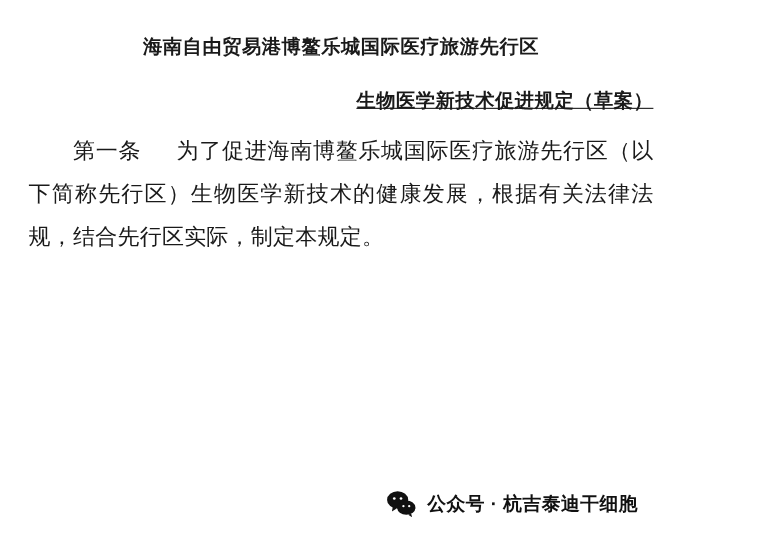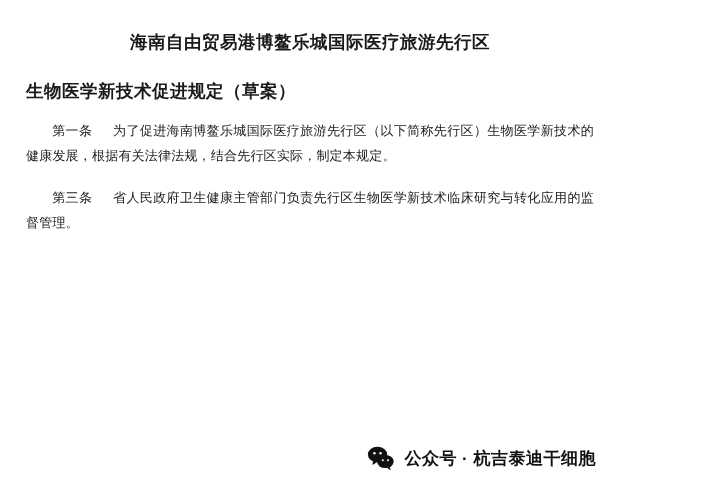--- a/index.html
+++ b/index.html
@@ -25,35 +25,35 @@
   }
   .title-1 {
     text-align: center;
     font-size: 17.5px;
     font-weight: bold;
     letter-spacing: 0.5px;
     margin: 12px 0 0 0;
     line-height: 1.4;
   }
   .title-2 {
-    text-align: left;
+    text-align: right;
     font-size: 17.5px;
     font-weight: bold;
     letter-spacing: 0.5px;
     margin: 24px 0 0 0;
     line-height: 1.4;
+    text-decoration: underline;
   }
   .para {
-    font-size: 13px;
+    font-size: 20px;
     line-height: 1.95;
     text-align: justify;
     text-justify: inter-ideograph;
     margin: 16px 0 0 0;
     letter-spacing: 0.2px;
-    font-family: Liberation Mono, monospace;
   }
   .para .indent {
     display: inline-block;
     width: 2em;
   }
   .art-label {
     margin-right: 1.6em;
   }
   .highlight-box {
     margin: 14px 0 0 -8px;
@@ -61,21 +61,21 @@
     border-radius: 3px;
     padding: 8px 12px 10px 12px;
     width: 668px;
     box-sizing: border-box;
   }
   .highlight-box .para {
     margin: 0;
   }
   .footer-brand {
     position: absolute;
-    right: 24px;
+    right: 40px;
     bottom: 14px;
     display: flex;
     align-items: center;
     gap: 9px;
   }
   .brand-logo {
     width: 28px;
     height: 28px;
     position: relative;
     flex: 0 0 auto;
@@ -97,23 +97,20 @@
 
   <h1 class="title-1">海南自由贸易港博鳌乐城国际医疗旅游先行区</h1>
   <h2 class="title-2">生物医学新技术促进规定（草案）</h2>
 
   <p class="para">
     <span class="indent"></span><span class="art-label">第一条</span><span>为了促进海南博鳌乐城国际医疗旅游先行区（以下简称先行区）生物医学新技术的健康发展，根据有关法律法规，结合先行区实际，制定本规定。</span>
   </p>
 
 
 
-  <p class="para">
-    <span class="indent"></span><span class="art-label">第三条</span><span>省人民政府卫生健康主管部门负责先行区生物医学新技术临床研究与转化应用的监督管理。</span>
-  </p>
 
   <div class="footer-brand">
     <span class="brand-logo">
       <svg viewBox="0 0 32 32" width="28" height="28" aria-hidden="true">
         <ellipse cx="12" cy="12" rx="11" ry="9" fill="#111111"></ellipse>
         <polygon points="7,19 6,24 11,21" fill="#111111"></polygon>
         <ellipse cx="21" cy="20" rx="9.5" ry="7.5" fill="#111111"></ellipse>
         <polygon points="26,26 27,30 23,27.5" fill="#111111"></polygon>
         <circle cx="8.5" cy="10.5" r="1.4" fill="#ffffff"></circle>
         <circle cx="15.5" cy="10.5" r="1.4" fill="#ffffff"></circle>

